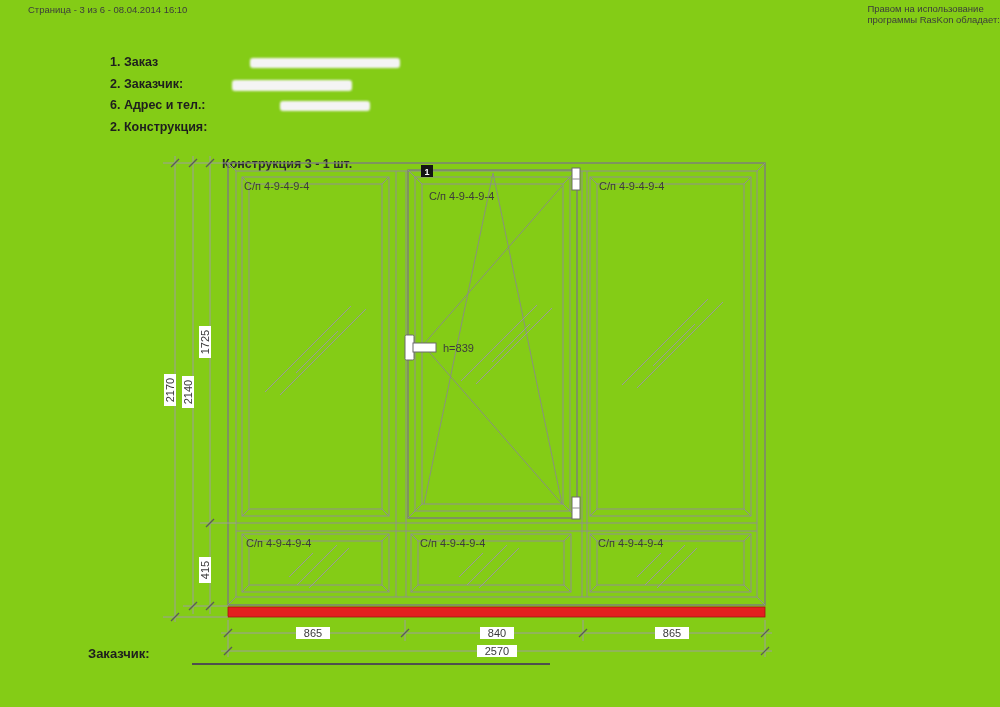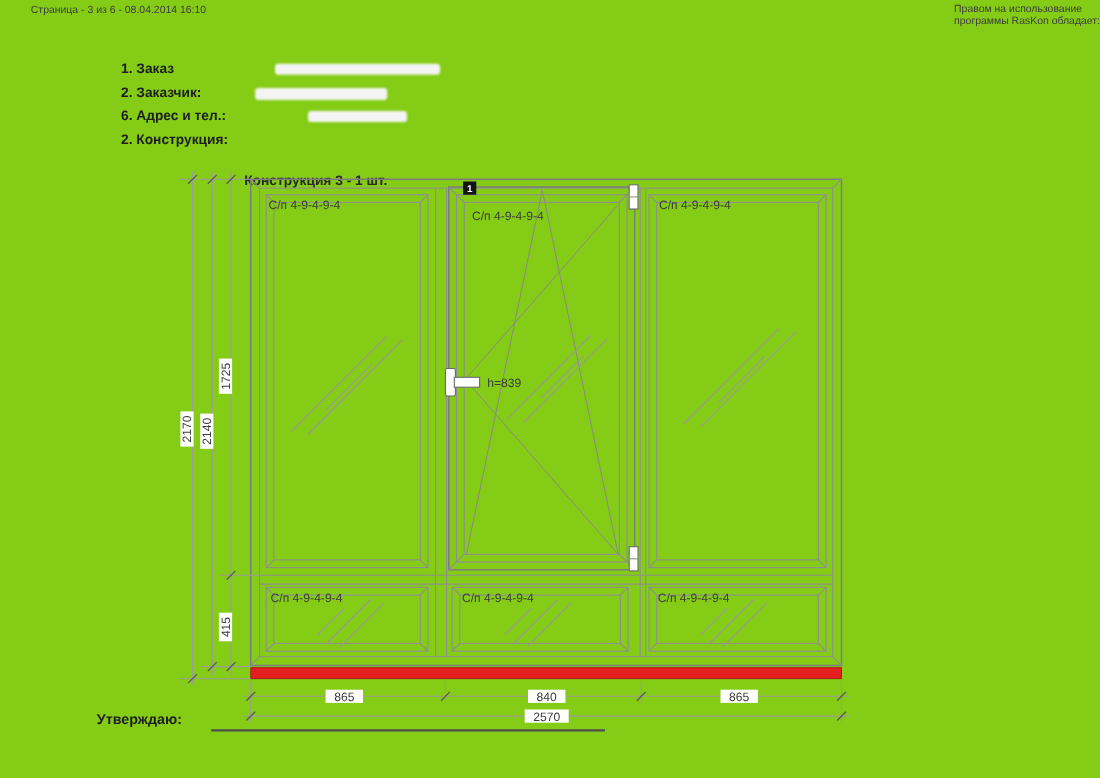--- a/index.html
+++ b/index.html
@@ -241,15 +241,15 @@
       <line class="dim" x1="221" y1="651" x2="772" y2="651"></line>
       <line class="tick" x1="224" y1="655" x2="232" y2="647"></line>
       <line class="tick" x1="761" y1="655" x2="769" y2="647"></line>
       <rect class="mask" x="477" y="645" width="40" height="12"></rect>
       <text class="dimtxt" text-anchor="middle" x="497" y="655">2570</text>
     </g>
 
     <line x1="192" y1="664" x2="550" y2="664" stroke="#4f4f4f" stroke-width="2"></line>
   </svg>
 
-  <div class="abs approve">Утверждаю:</div>
+  <div class="abs approve">Заказчик:</div>
 
 </div>
 
 </body></html>

